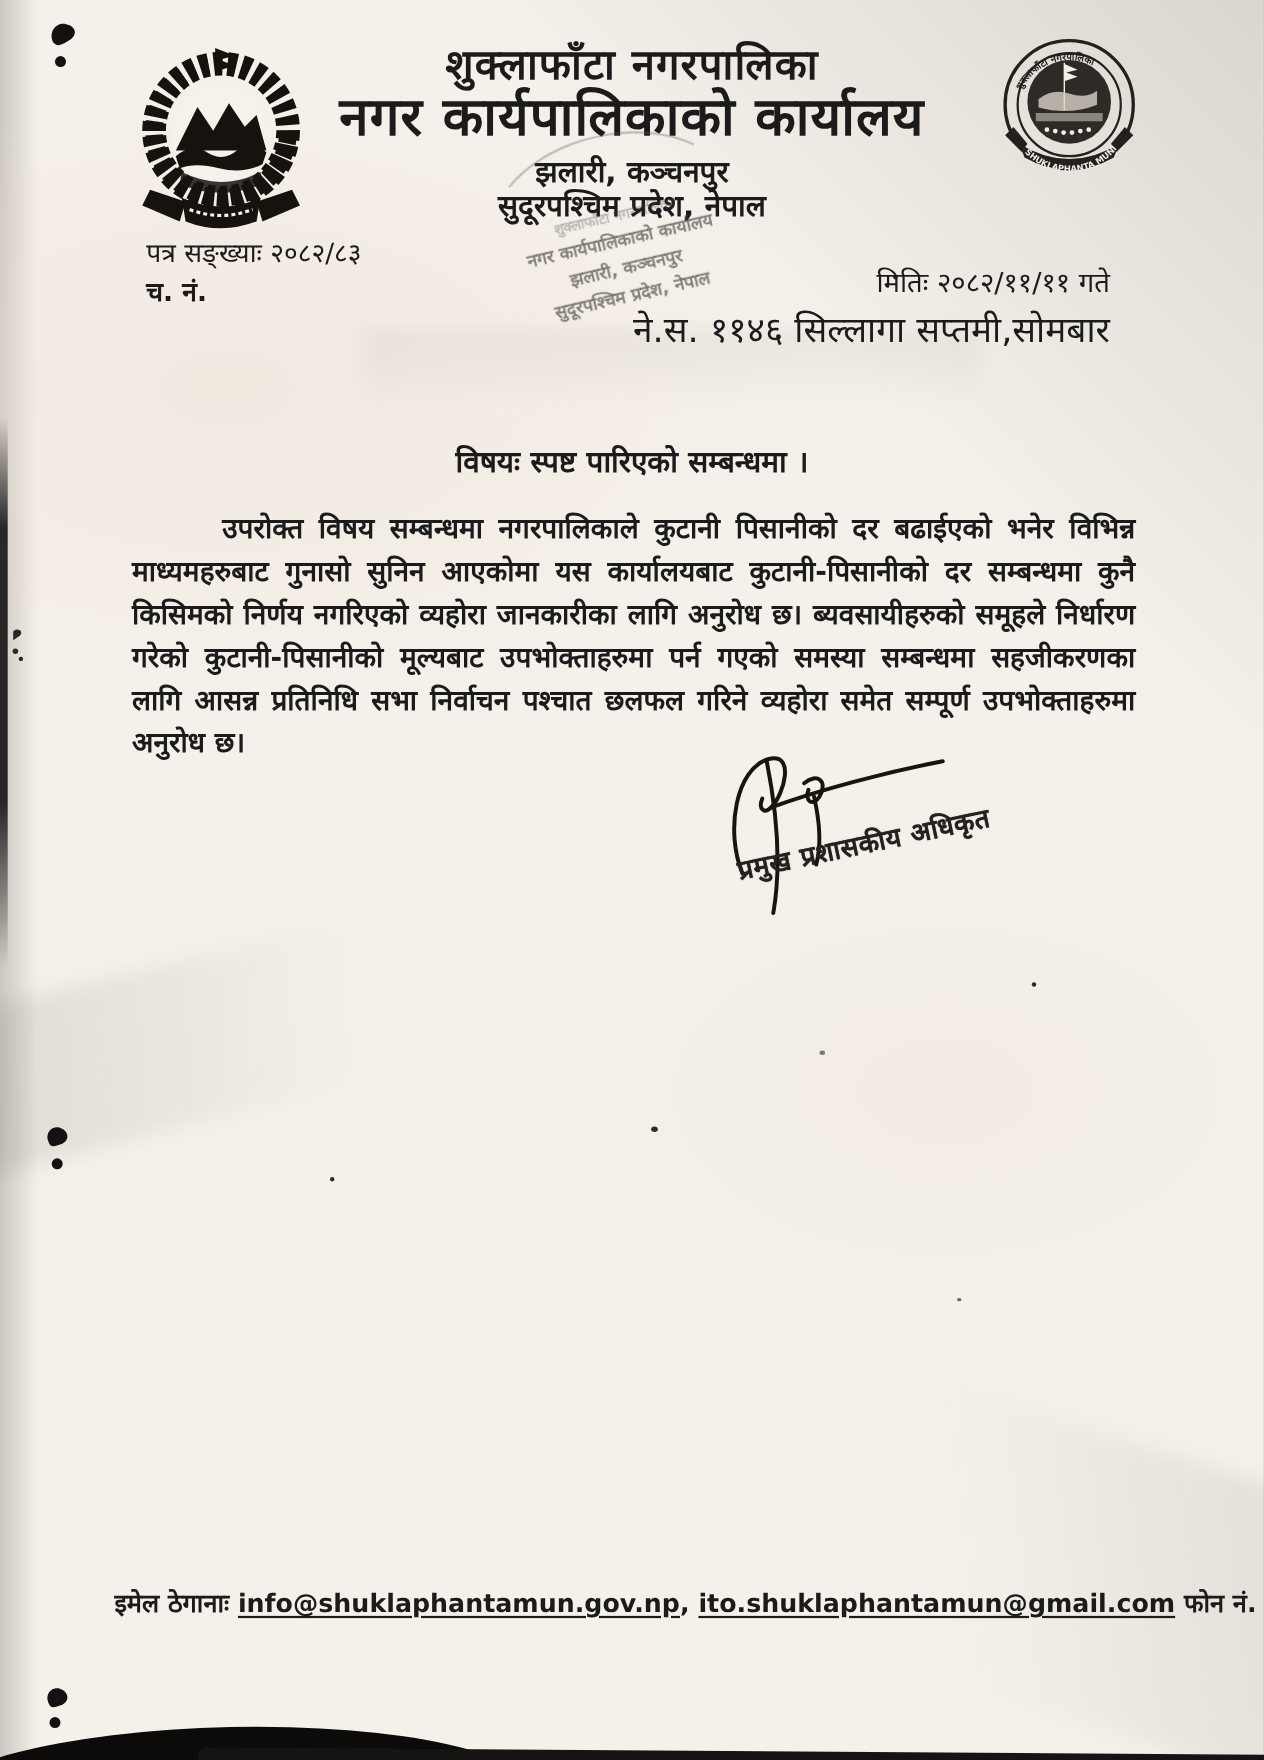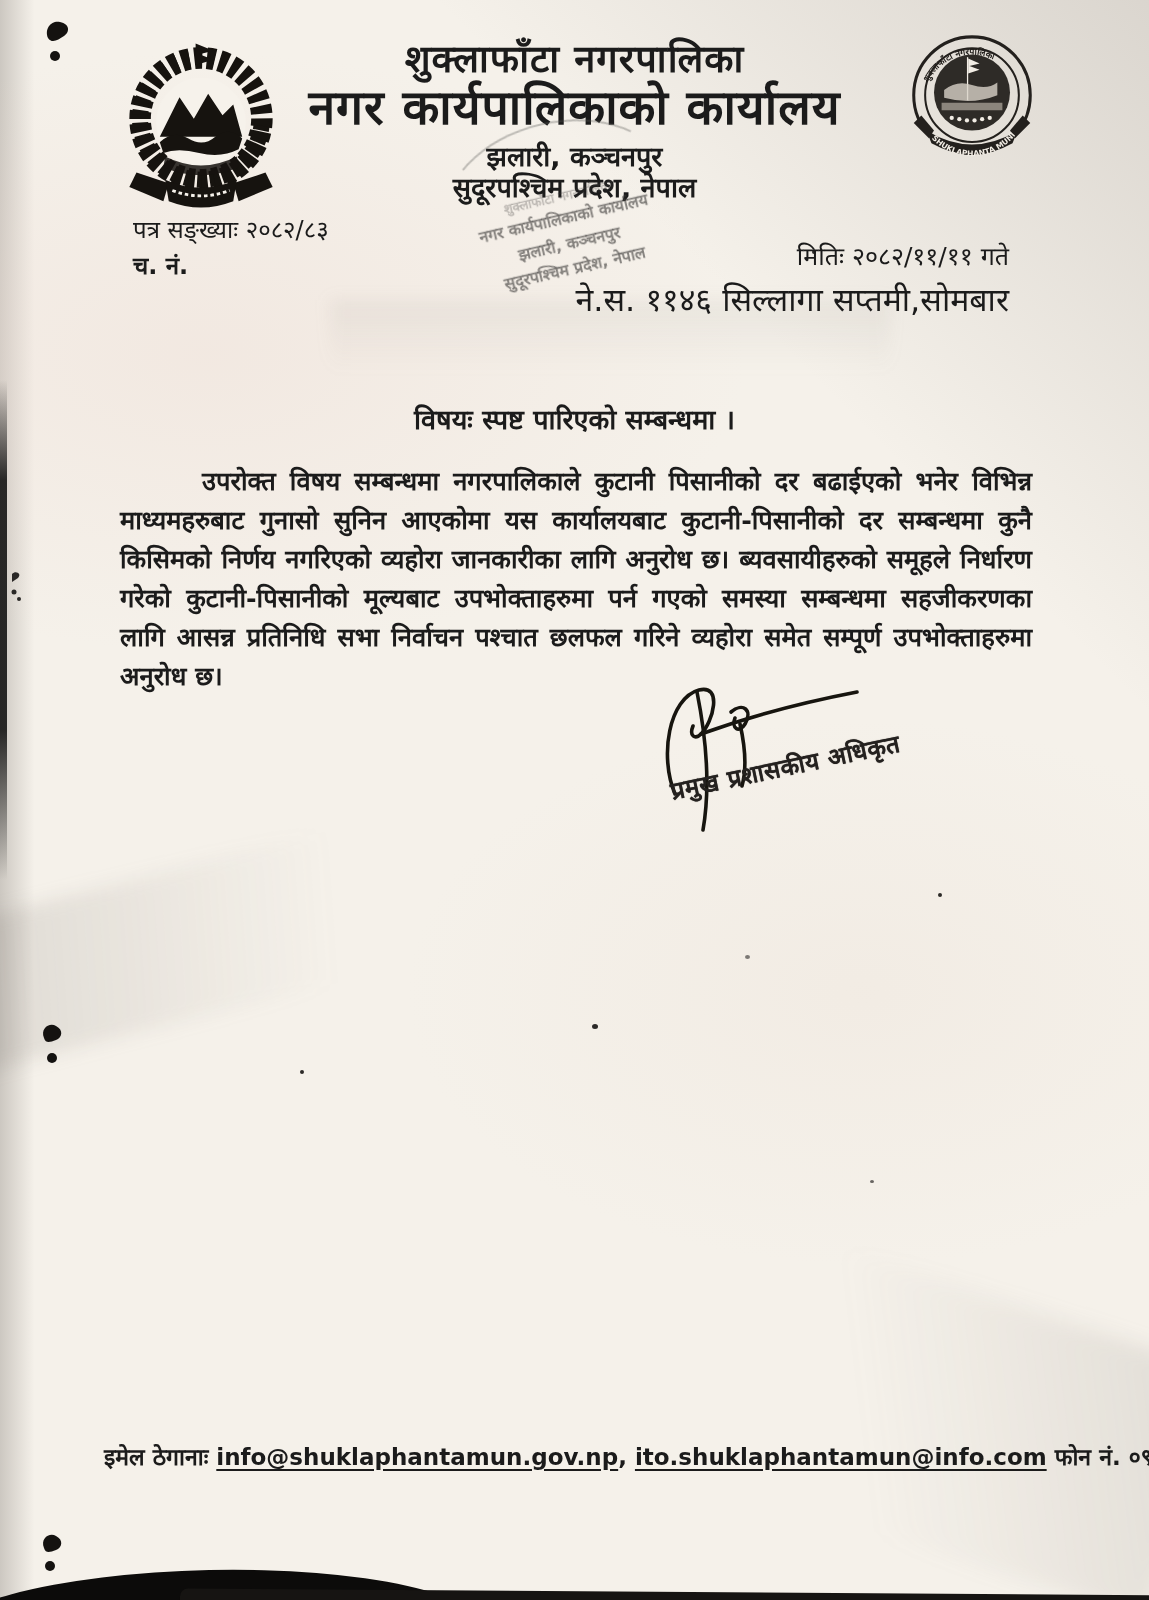--- a/index.html
+++ b/index.html
@@ -197,15 +197,15 @@
         <path d="M30 122 C14 84 24 26 54 18 C78 12 68 50 56 62 C50 68 44 64 48 54"></path>
         <path d="M52 20 C60 60 66 112 58 158"></path>
         <path d="M86 40 C98 30 108 38 100 52 C94 62 86 56 90 46"></path>
         <path d="M95 52 C100 74 102 96 97 114"></path>
         <path d="M56 62 C100 46 160 30 212 20"></path>
       </g>
     </svg>
   </div>
   <div class="sig-stamp">प्रमुख प्रशासकीय अधिकृत</div>
 
-  <div class="footer"><span>इमेल ठेगानाः </span><a href="#">info@shuklaphantamun.gov.np</a><span>, </span><a href="#">ito.shuklaphantamun@info.com</a><span> फोन नं. ०९९-५४००१०</span></div>
+  <div class="footer"><span>इमेल ठेगानाः </span><a href="#">info@shuklaphantamun.gov.np</a><span>, </span><a href="#">ito.shuklaphantamun@gmail.com</a><span> फोन नं. ०९९-५४००१०</span></div>
 
 </div>
 
 </body></html>

